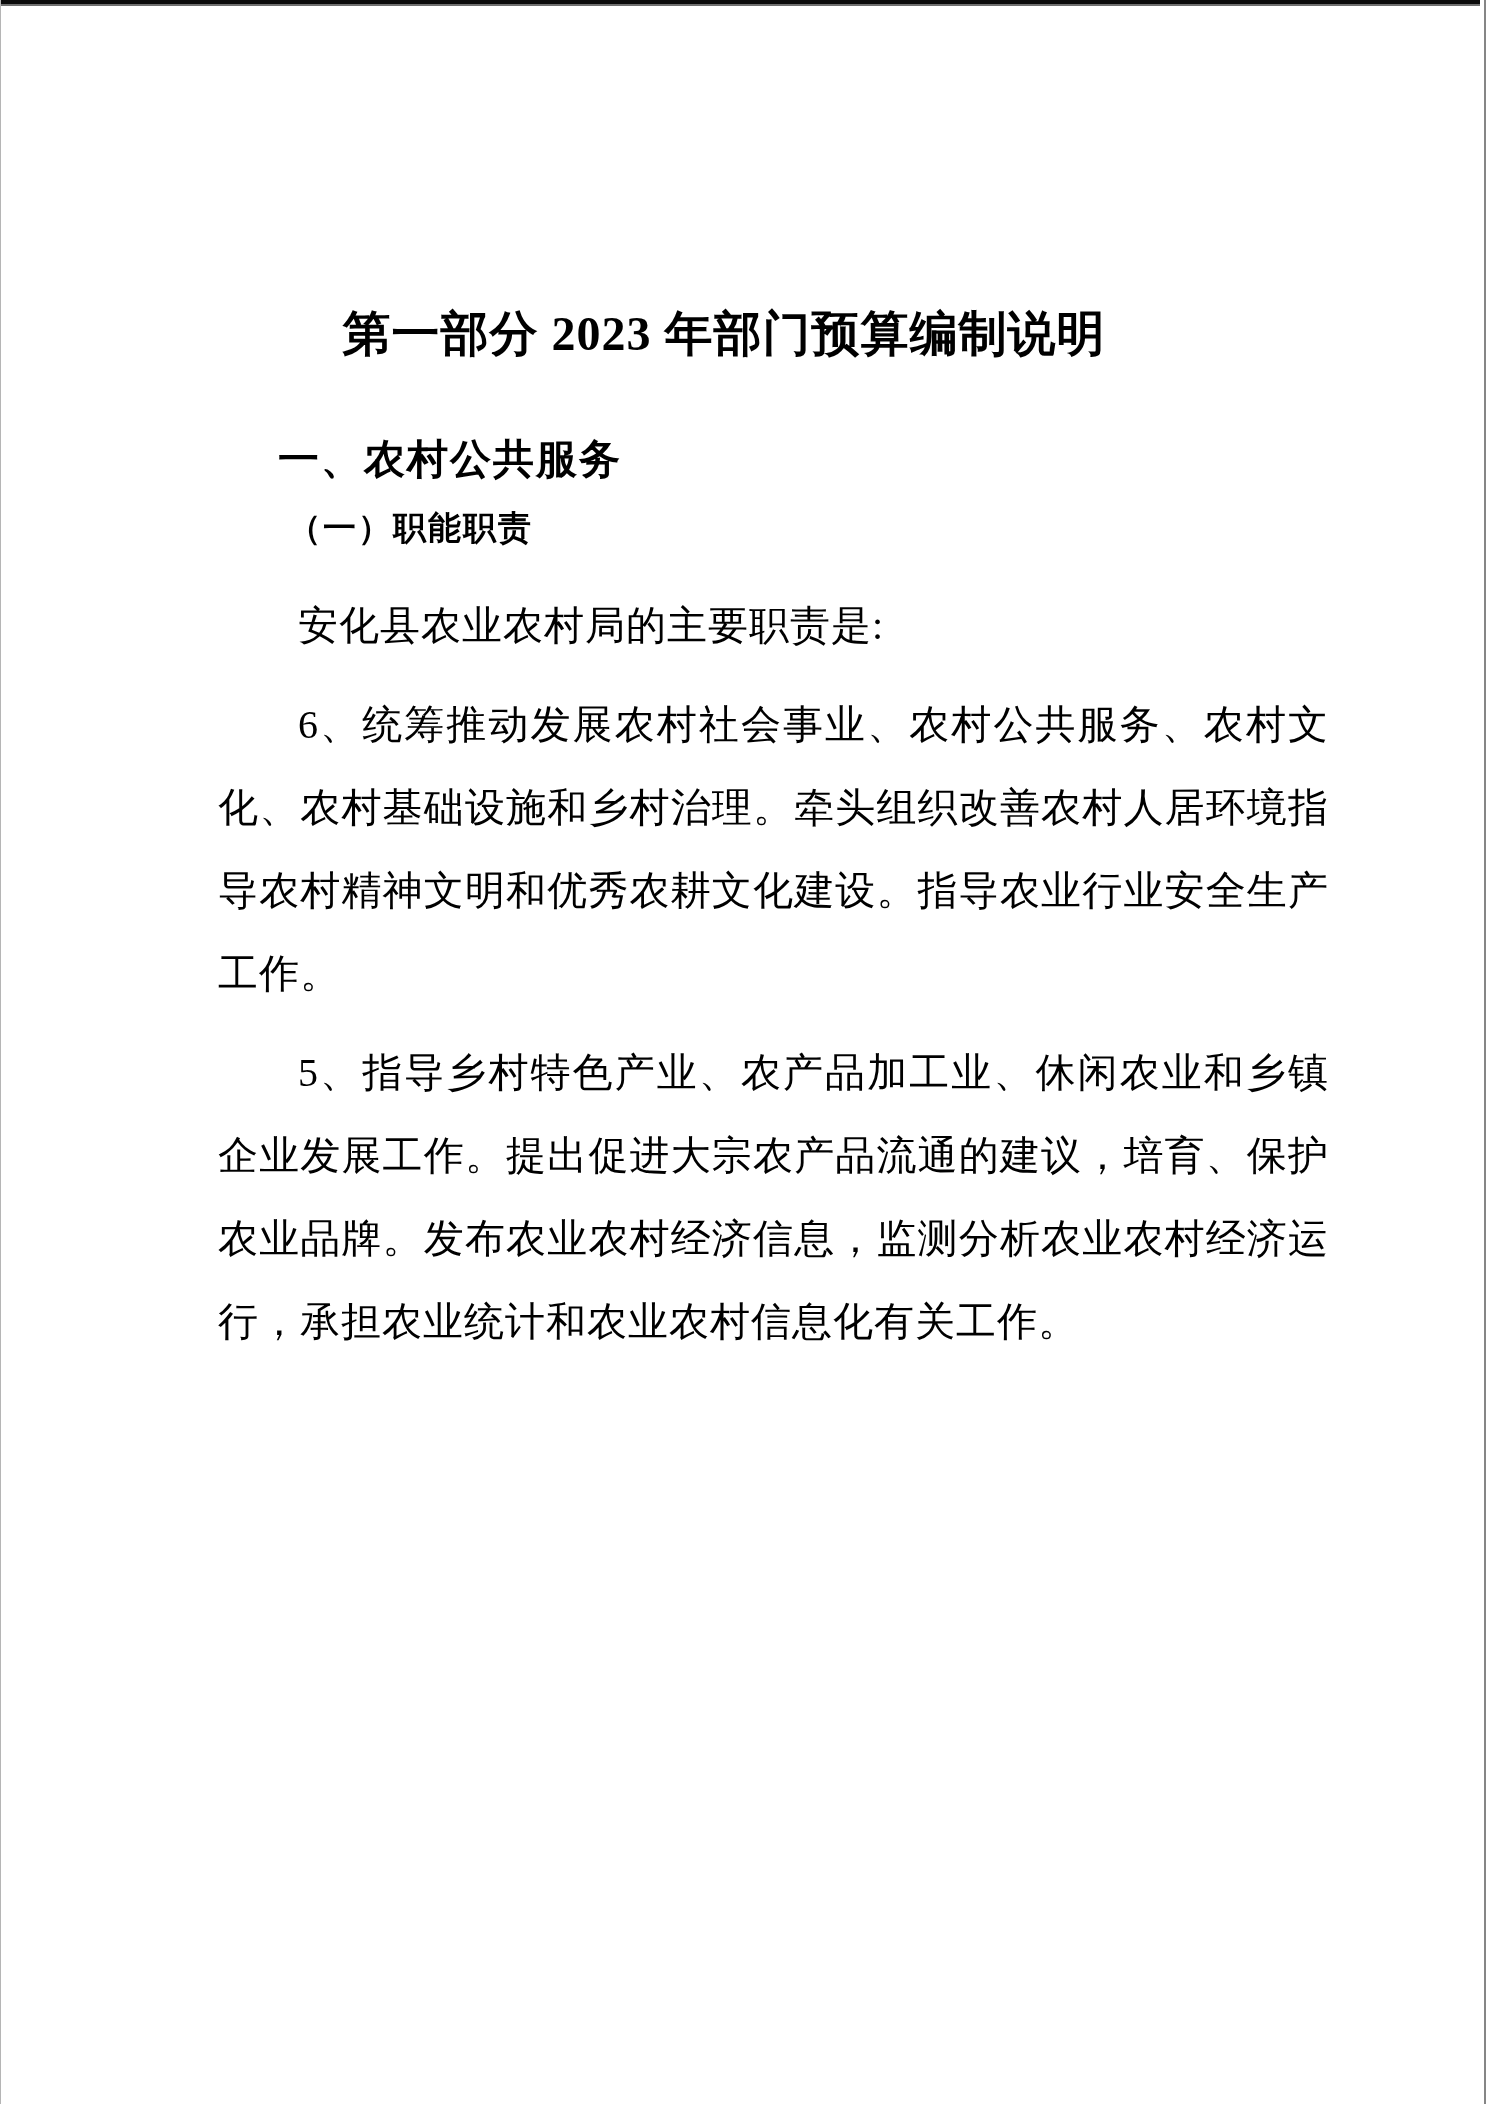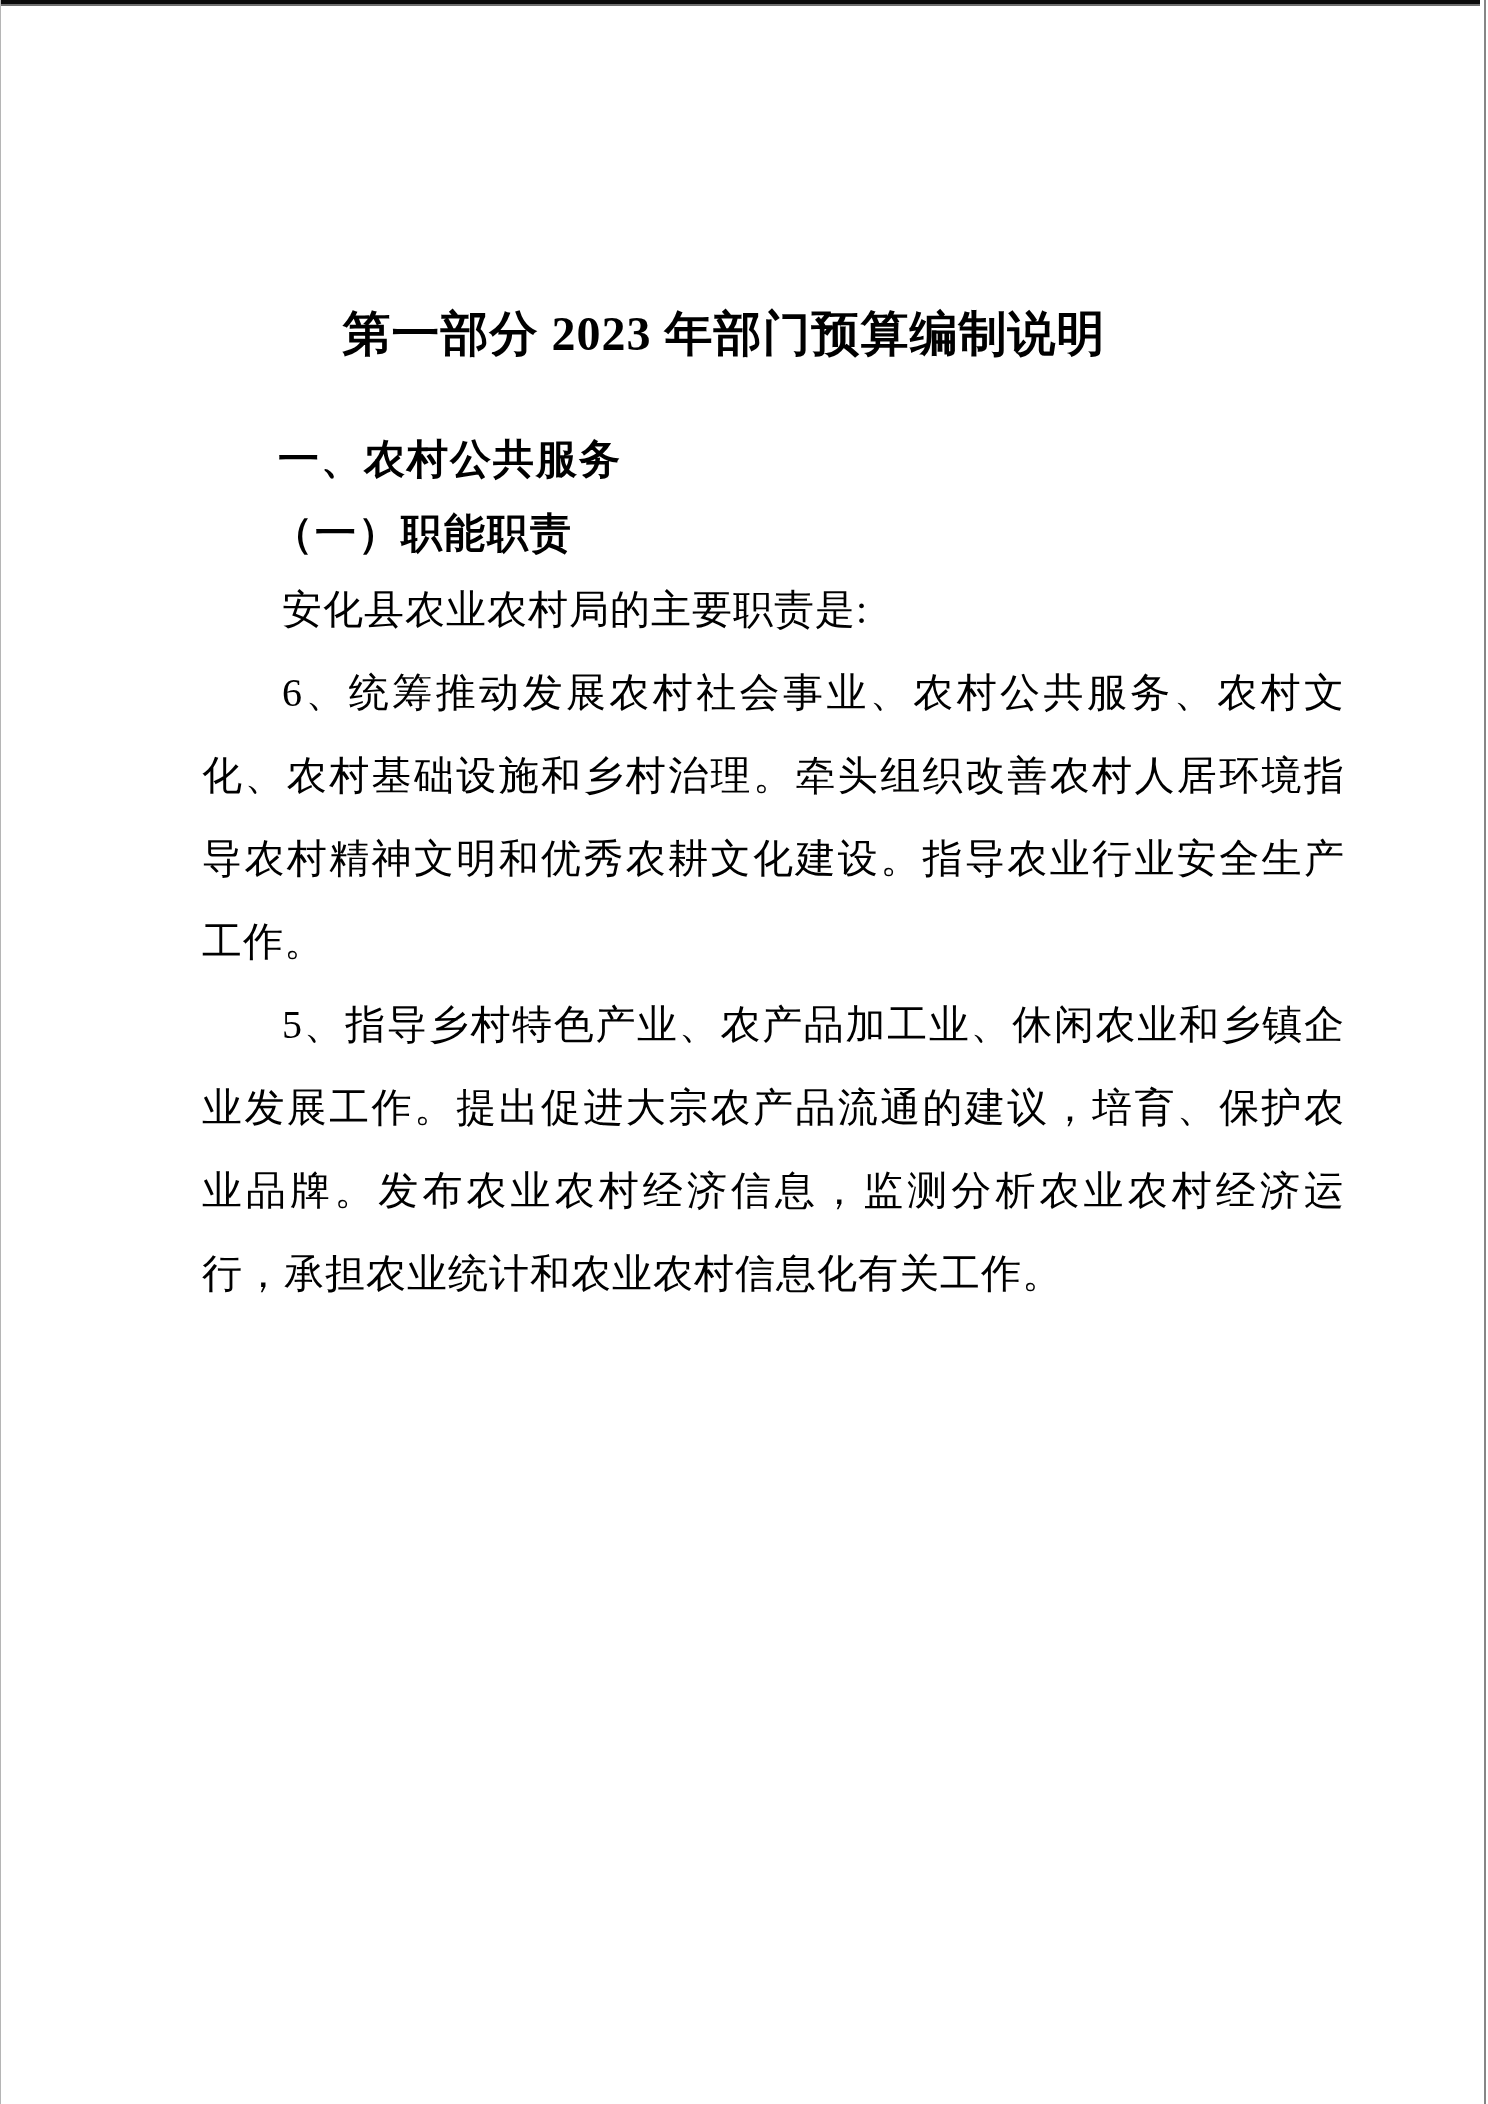--- a/index.html
+++ b/index.html
@@ -59,38 +59,38 @@
     left: 278px;
     font-size: 41px;
     font-weight: bold;
     font-family: "Liberation Sans", "DejaVu Sans", sans-serif;
     letter-spacing: 2px;
     white-space: nowrap;
   }
   .subsection-heading {
     position: absolute;
     top: 506px;
-    left: 272px;
-    font-size: 41px;
+    left: 288px;
+    font-size: 33px;
     font-weight: bold;
     font-family: Liberation Mono, monospace;
     letter-spacing: 2px;
     white-space: nowrap;
   }
   .doc-body {
     position: absolute;
     top: 568px;
     left: 202px;
     width: 1143px;
     font-size: 40px;
     line-height: 83px;
     font-family: "Liberation Serif", "DejaVu Serif", serif;
   }
   .doc-body p {
-    margin: 0;
+    margin: 16px;
     padding: 0;
     text-indent: 80px;
     text-align: justify;
     letter-spacing: 1px;
   }
 </style>
 </head>
 <body>
 
 <div class="edge-top"></div>

